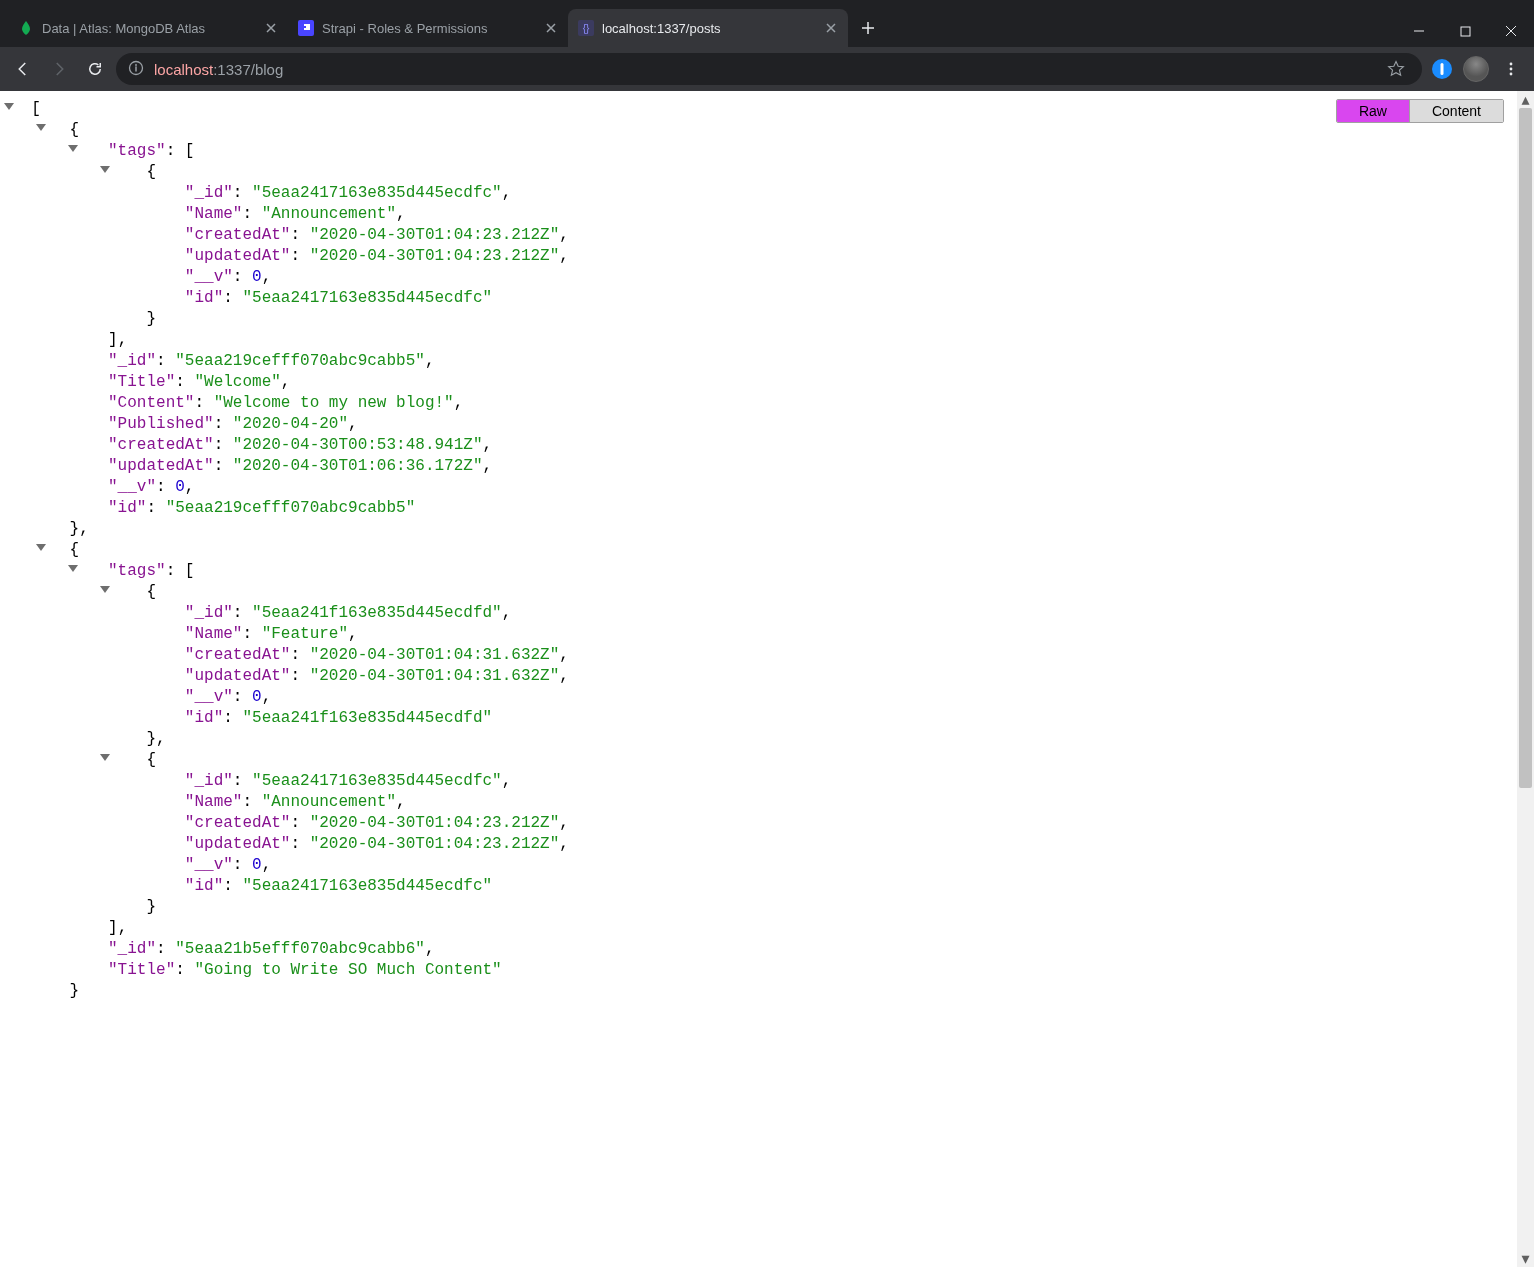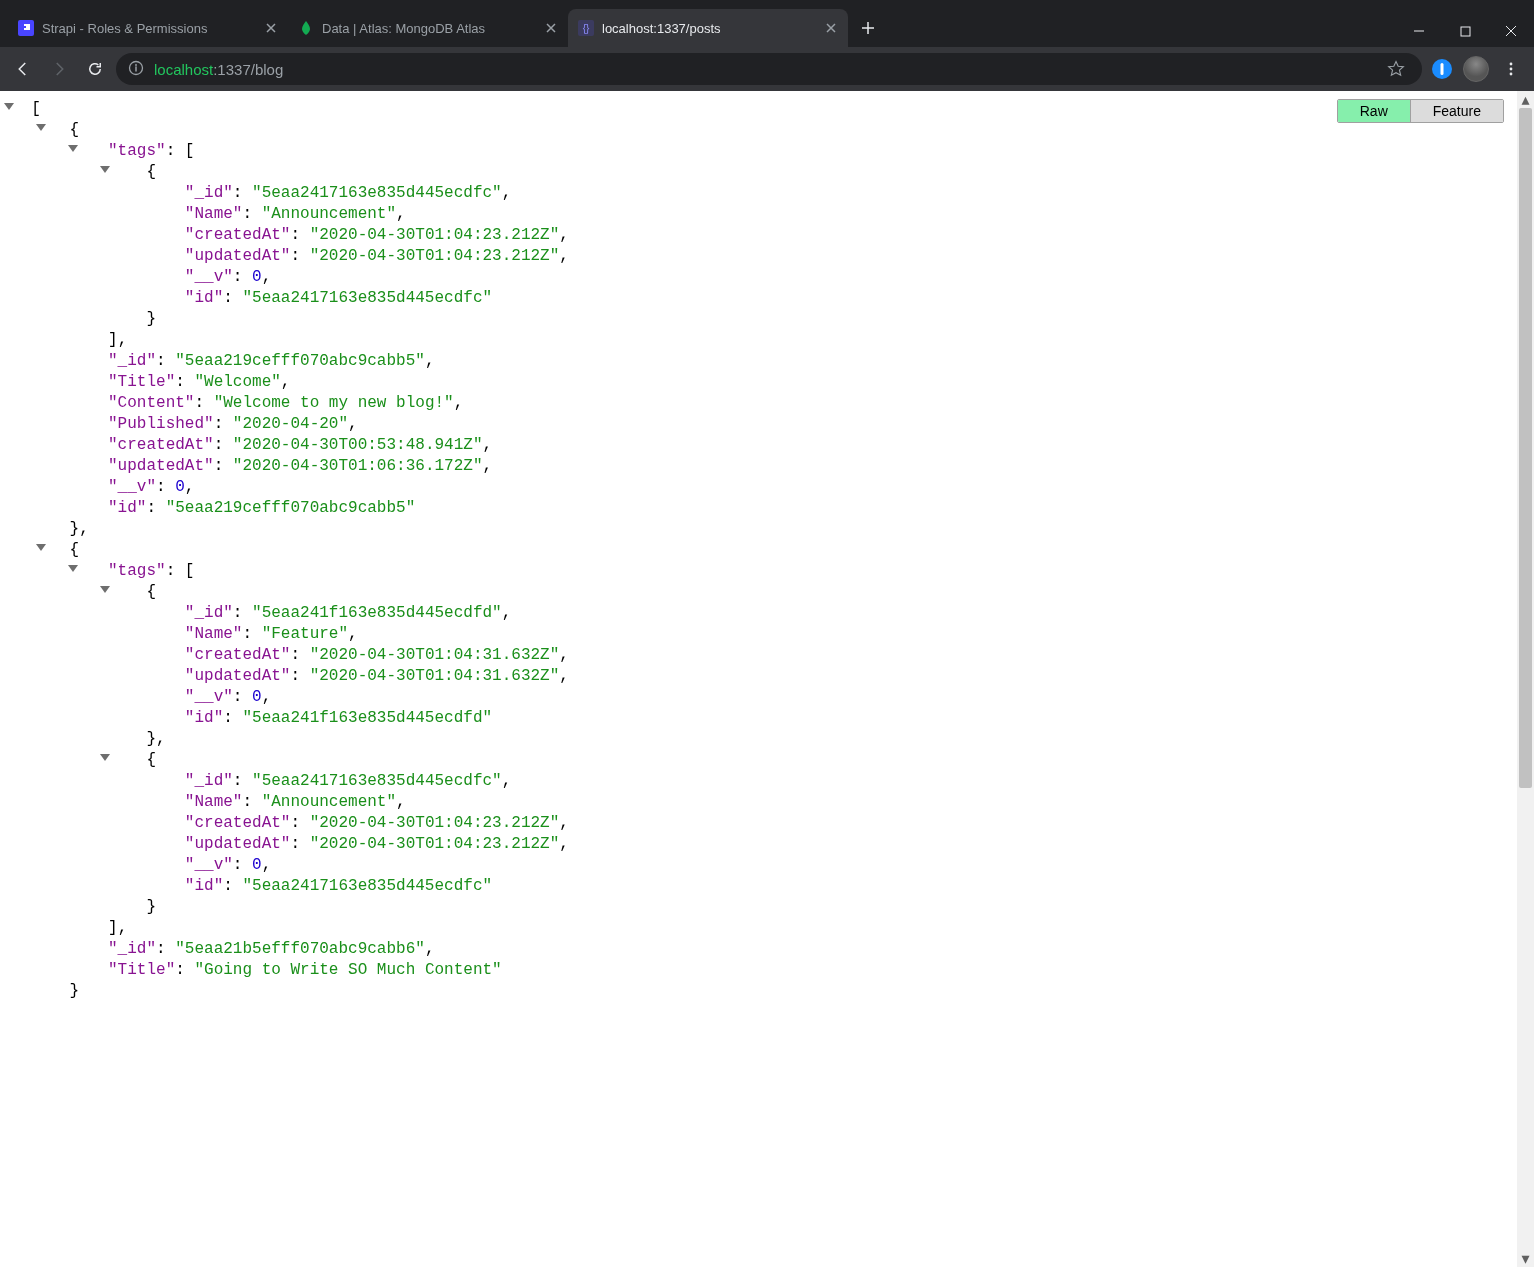--- a/index.html
+++ b/index.html
@@ -24,30 +24,30 @@
 
 .toolbar { height: 44px; background: #35363a; display:flex; align-items:center; padding: 0 8px; gap: 6px; }
 .nav-btn { width: 30px; height: 30px; display:flex; align-items:center; justify-content:center; color:#e8eaed; border-radius: 50%; cursor:pointer; }
 .nav-btn.disabled { color: #5f6368; }
 .address-bar {
   flex: 1; height: 32px; background: #202124; border-radius: 16px;
   display:flex; align-items:center; padding: 0 12px; gap: 10px; color:#e8eaed; font-size: 15px;
 }
 .address-bar .info-icon { color:#9aa0a6; }
 .address-bar .url { flex:1; color:#9aa0a6; }
-.address-bar .url .host { color:#22c55e; }
+.address-bar .url .host { color:#fca5a5; }
 .ext-icon { width: 28px; height: 28px; display:flex; align-items:center; justify-content:center; cursor:pointer; }
 .ext-icon.star { color:#9aa0a6; }
 .avatar { width:26px; height:26px; border-radius:50%; background: radial-gradient(circle at 50% 30%, #888 0%, #555 60%); border:1px solid #666; }
 .menu-btn { width: 30px; height: 30px; display:flex; align-items:center; justify-content:center; color:#e8eaed; cursor:pointer; }
 
 .viewport { position: relative; background:#fff; height: calc(100% - 91px); }
 .json-tools { position:absolute; top:8px; right:30px; display:flex; border:1px solid #a0a0a0; border-radius:2px; overflow:hidden; }
 .json-tools button {
-  padding: 3px 22px; font-size:14px; background:#86efac; border:none; cursor:pointer;
+  padding: 3px 22px; font-size:14px; background:#d946ef; border:none; cursor:pointer;
 }
 .json-tools button + button { border-left:1px solid #a0a0a0; }
 .json-tools button.active { background:#dcdcdc; }
 
 .json-root {
   font-family: Consolas, "Courier New", monospace;
   font-size: 16px; line-height: 21px;
   padding: 8px 0 30px 12px;
   white-space: pre;
 }
@@ -67,43 +67,43 @@
 .scroll-up, .scroll-down { height:17px; display:flex; align-items:center; justify-content:center; color:#606060; cursor:pointer; }
 .scroll-thumb { position:absolute; left:2px; width:13px; background:#c1c1c1; border-radius:2px; }
 
 html, body { height: 100%; }
 </style>
 </head>
 <body>
 
 <div class="titlebar">
   <div class="tabs">
+    <div class="tab">
+      <span class="favicon">
+        <svg viewBox="0 0 16 16">
+            <path d="M8 1c2 3 4 5 4 8s-4 6-4 6-4-3-4-6 2-5 4-8z" fill="#13aa52"></path>
+          </svg>
+      </span>
+      <span class="title">Data | Atlas: MongoDB Atlas</span>
+      <span class="close"><svg viewBox="0 0 14 14">
+            <path d="M3 3l8 8M11 3l-8 8" stroke="currentColor" stroke-width="1.5"></path>
+          </svg></span>
+    </div>
     <div class="tab">
       <span class="favicon">
         <svg viewBox="0 0 16 16">
             <rect width="16" height="16" rx="2" fill="#4945ff"></rect>
             <path d="M6 4h6v6h-6V8h2V6H6z" fill="#fff"></path>
           </svg>
       </span>
       <span class="title">Strapi - Roles &amp; Permissions</span>
       <span class="close"><svg viewBox="0 0 14 14">
             <path d="M3 3l8 8M11 3l-8 8" stroke="currentColor" stroke-width="1.5"></path>
           </svg></span>
     </div>
-    <div class="tab">
-      <span class="favicon">
-        <svg viewBox="0 0 16 16">
-            <path d="M8 1c2 3 4 5 4 8s-4 6-4 6-4-3-4-6 2-5 4-8z" fill="#13aa52"></path>
-          </svg>
-      </span>
-      <span class="title">Data | Atlas: MongoDB Atlas</span>
-      <span class="close"><svg viewBox="0 0 14 14">
-            <path d="M3 3l8 8M11 3l-8 8" stroke="currentColor" stroke-width="1.5"></path>
-          </svg></span>
-    </div>
     <div class="tab active">
       <span class="favicon">
         <svg viewBox="0 0 16 16">
             <rect width="16" height="16" rx="2" fill="#3b3b5f"></rect>
             <text x="8" y="12" text-anchor="middle" font-size="10" fill="#8e8eff">{}</text>
           </svg>
       </span>
       <span class="title">localhost:1337/posts</span>
       <span class="close"><svg viewBox="0 0 14 14">
             <path d="M3 3l8 8M11 3l-8 8" stroke="currentColor" stroke-width="1.5"></path>
@@ -178,21 +178,21 @@
         <circle cx="8" cy="3" r="1.4" fill="currentColor"></circle>
         <circle cx="8" cy="8" r="1.4" fill="currentColor"></circle>
         <circle cx="8" cy="13" r="1.4" fill="currentColor"></circle>
       </svg>
   </div>
 </div>
 
 <div class="viewport">
   <div class="json-tools">
     <button>Raw</button>
-    <button class="active">Feature</button>
+    <button class="active">Content</button>
   </div>
 
   <div class="json-root" id="json-root"><span class="ln"><span class="arrow" style="left:-8px"></span>  <span class="p">[</span></span><span class="ln"><span class="arrow" style="left:24px"></span>      <span class="p">{</span></span><span class="ln"><span class="arrow" style="left:56px"></span>          <span class="k">"tags"</span><span class="p">: [</span></span><span class="ln"><span class="arrow" style="left:88px"></span>              <span class="p">{</span></span><span class="ln">                  <span class="k">"_id"</span><span class="p">: </span><span class="s">"5eaa2417163e835d445ecdfc"</span><span class="p">,</span></span><span class="ln">                  <span class="k">"Name"</span><span class="p">: </span><span class="s">"Announcement"</span><span class="p">,</span></span><span class="ln">                  <span class="k">"createdAt"</span><span class="p">: </span><span class="s">"2020-04-30T01:04:23.212Z"</span><span class="p">,</span></span><span class="ln">                  <span class="k">"updatedAt"</span><span class="p">: </span><span class="s">"2020-04-30T01:04:23.212Z"</span><span class="p">,</span></span><span class="ln">                  <span class="k">"__v"</span><span class="p">: </span><span class="n">0</span><span class="p">,</span></span><span class="ln">                  <span class="k">"id"</span><span class="p">: </span><span class="s">"5eaa2417163e835d445ecdfc"</span></span><span class="ln">              <span class="p">}</span></span><span class="ln">          <span class="p">]</span><span class="p">,</span></span><span class="ln">          <span class="k">"_id"</span><span class="p">: </span><span class="s">"5eaa219cefff070abc9cabb5"</span><span class="p">,</span></span><span class="ln">          <span class="k">"Title"</span><span class="p">: </span><span class="s">"Welcome"</span><span class="p">,</span></span><span class="ln">          <span class="k">"Content"</span><span class="p">: </span><span class="s">"Welcome to my new blog!"</span><span class="p">,</span></span><span class="ln">          <span class="k">"Published"</span><span class="p">: </span><span class="s">"2020-04-20"</span><span class="p">,</span></span><span class="ln">          <span class="k">"createdAt"</span><span class="p">: </span><span class="s">"2020-04-30T00:53:48.941Z"</span><span class="p">,</span></span><span class="ln">          <span class="k">"updatedAt"</span><span class="p">: </span><span class="s">"2020-04-30T01:06:36.172Z"</span><span class="p">,</span></span><span class="ln">          <span class="k">"__v"</span><span class="p">: </span><span class="n">0</span><span class="p">,</span></span><span class="ln">          <span class="k">"id"</span><span class="p">: </span><span class="s">"5eaa219cefff070abc9cabb5"</span></span><span class="ln">      <span class="p">}</span><span class="p">,</span></span><span class="ln"><span class="arrow" style="left:24px"></span>      <span class="p">{</span></span><span class="ln"><span class="arrow" style="left:56px"></span>          <span class="k">"tags"</span><span class="p">: [</span></span><span class="ln"><span class="arrow" style="left:88px"></span>              <span class="p">{</span></span><span class="ln">                  <span class="k">"_id"</span><span class="p">: </span><span class="s">"5eaa241f163e835d445ecdfd"</span><span class="p">,</span></span><span class="ln">                  <span class="k">"Name"</span><span class="p">: </span><span class="s">"Feature"</span><span class="p">,</span></span><span class="ln">                  <span class="k">"createdAt"</span><span class="p">: </span><span class="s">"2020-04-30T01:04:31.632Z"</span><span class="p">,</span></span><span class="ln">                  <span class="k">"updatedAt"</span><span class="p">: </span><span class="s">"2020-04-30T01:04:31.632Z"</span><span class="p">,</span></span><span class="ln">                  <span class="k">"__v"</span><span class="p">: </span><span class="n">0</span><span class="p">,</span></span><span class="ln">                  <span class="k">"id"</span><span class="p">: </span><span class="s">"5eaa241f163e835d445ecdfd"</span></span><span class="ln">              <span class="p">}</span><span class="p">,</span></span><span class="ln"><span class="arrow" style="left:88px"></span>              <span class="p">{</span></span><span class="ln">                  <span class="k">"_id"</span><span class="p">: </span><span class="s">"5eaa2417163e835d445ecdfc"</span><span class="p">,</span></span><span class="ln">                  <span class="k">"Name"</span><span class="p">: </span><span class="s">"Announcement"</span><span class="p">,</span></span><span class="ln">                  <span class="k">"createdAt"</span><span class="p">: </span><span class="s">"2020-04-30T01:04:23.212Z"</span><span class="p">,</span></span><span class="ln">                  <span class="k">"updatedAt"</span><span class="p">: </span><span class="s">"2020-04-30T01:04:23.212Z"</span><span class="p">,</span></span><span class="ln">                  <span class="k">"__v"</span><span class="p">: </span><span class="n">0</span><span class="p">,</span></span><span class="ln">                  <span class="k">"id"</span><span class="p">: </span><span class="s">"5eaa2417163e835d445ecdfc"</span></span><span class="ln">              <span class="p">}</span></span><span class="ln">          <span class="p">]</span><span class="p">,</span></span><span class="ln">          <span class="k">"_id"</span><span class="p">: </span><span class="s">"5eaa21b5efff070abc9cabb6"</span><span class="p">,</span></span><span class="ln">          <span class="k">"Title"</span><span class="p">: </span><span class="s">"Going to Write SO Much Content"</span></span><span class="ln">      <span class="p">}</span></span></div>
 
   <div class="scrollbar">
     <div class="scroll-up">▴</div>
     <div class="scroll-thumb" style="top:17px; height:680px;"></div>
     <div class="scroll-down" style="position:absolute; bottom:0; width:100%;">▾</div>
   </div>
 </div>

